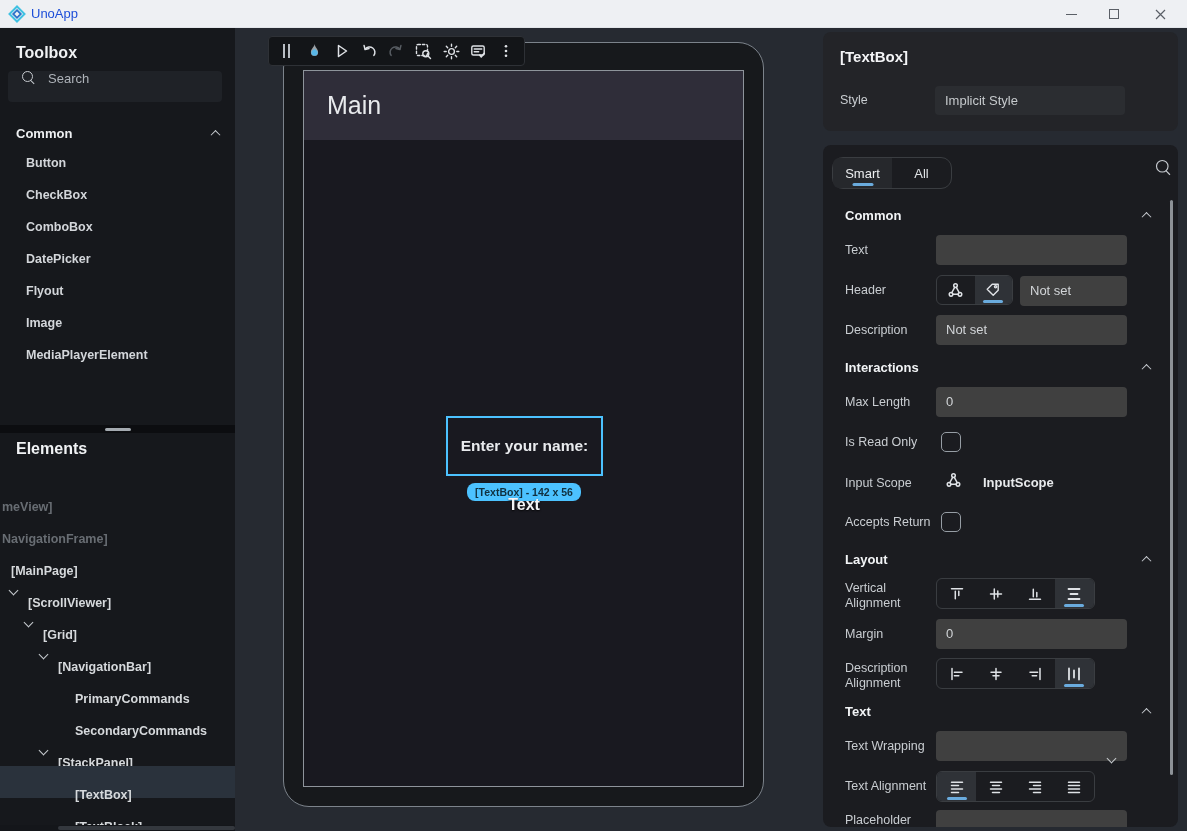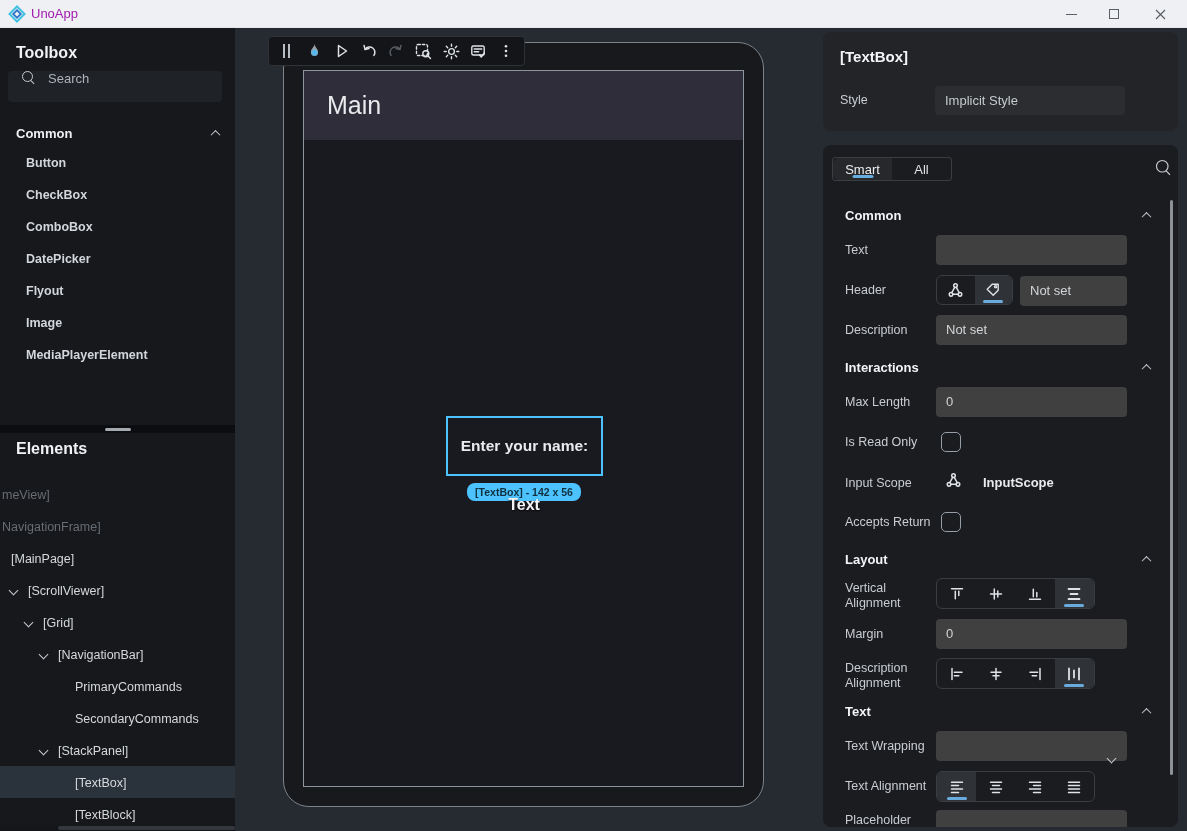--- a/index.html
+++ b/index.html
@@ -3,21 +3,21 @@
 <meta charset="utf-8">
 <style>
   * { margin:0; padding:0; box-sizing:border-box; }
   html,body { width:1187px; height:831px; overflow:hidden; }
   body { font-family:"Liberation Sans","DejaVu Sans",sans-serif; background:#262a31; position:relative; }
   #app { position:absolute; inset:0; }
   .abs { position:absolute; }
 
   
   .titlebar { left:0; top:0; width:1187px; height:28px; background:#eef0f3; border-bottom:1px solid #e2e5e9; }
-  .titlebar-title { left:31px; top:0; height:28px; line-height:28px; font-size:13px; color:#a21caf; }
+  .titlebar-title { left:31px; top:0; height:28px; line-height:28px; font-size:13px; color:#1d4ed8; }
   .winbtn { top:0; width:34px; height:28px; display:flex; align-items:center; justify-content:center; }
   .wb-min i { display:block; width:11px; height:0; border-top:1px solid #5a5f66; }
   .wb-max i { display:block; width:10px; height:10px; border:1px solid #5a5f66; }
 
   
   .left-panel { left:0; top:28px; width:235px; height:803px; background:#16181c; }
   .panel-title { left:16px; font-size:16px; font-weight:700; color:#f0f2f4; }
   .search-box { left:8px; top:43px; width:214px; height:31px; background:#1f2227; border-radius:4px; display:flex; align-items:flex-start; }
   .search-box .ph { font-size:13px; color:#aeb3b9; margin-left:12px; }
   .mag { width:14px; height:14px; margin-left:14px; position:relative; flex:0 0 auto; }
@@ -30,21 +30,21 @@
   .chev-down { transform:rotate(-45deg); }
   .tb-list { left:0; top:119px; width:235px; }
   .tb-item { height:32px; line-height:32px; padding-left:26px; font-size:12.5px; font-weight:700; color:#d3d6da; }
   .splitter { left:0; top:397px; width:235px; height:8px; background:#0c0d10; display:flex; align-items:center; justify-content:center; }
   .splitter i { display:block; width:26px; height:3px; border-radius:2px; background:#a4aab0; }
   .el-title-pos { top:412px; }
   .tree-list { left:0; top:450px; width:235px; }
   .tree-row { position:relative; height:32px; line-height:32px; width:235px; }
   .tree-row.selected { background:#2a323c; }
   .tree-chev { position:absolute; top:13px; }
-  .tree-label { font-size:12.5px; font-weight:400; color:#d6d9dc; position:absolute; top:1px; white-space:nowrap; }
+  .tree-label { font-size:12.5px; font-weight:700; color:#d6d9dc; position:absolute; top:13px; white-space:nowrap; }
   .tree-label.dim { color:#686d73; }
   .hscroll { left:0; top:797px; width:235px; height:6px; background:#14161a; }
   .hscroll i { position:absolute; left:58px; top:1px; width:177px; height:4px; background:#34383e; border-radius:2px; }
 
   
   .device { left:283px; top:42px; width:481px; height:765px; background:#17191c; border:1.5px solid #7c838b; border-radius:26px; }
   .screen { left:303px; top:70px; width:441px; height:717px; background:#191920; border:1px solid #8e949b; }
   .appbar { left:304px; top:71px; width:439px; height:69px; background:#2f2d39; }
   .appbar-title { left:327px; top:71px; height:69px; line-height:69px; font-size:25px; color:#e8eaed; }
   .sel-textbox { left:446px; top:416px; width:157px; height:60px; border:2px solid var(--accent); display:flex; align-items:center; justify-content:center; }
@@ -61,21 +61,21 @@
   .grip i { width:2px; height:14px; background:#b9bec4; display:block; }
 
   
   .card1 { left:823px; top:32px; width:355px; height:99px; background:#232428; border-radius:8px; }
   .card1-title { left:840px; top:48px; font-size:15px; font-weight:700; color:#f4f5f7; }
   .card1-label { left:840px; top:93px; font-size:12.5px; color:#c9cdd1; }
   .card1-input { left:935px; top:86px; width:190px; height:29px; background:#2b2d31; border-radius:4px; line-height:29px; padding-left:10px; font-size:13px; color:#c6cacd; }
 
   .card2 { left:823px; top:145px; width:355px; height:682px; background:#1b1c20; border-radius:8px; overflow:hidden; }
   .card2 .rl { position:absolute; }
-  .tabs { left:9px; top:12px; width:120px; height:24px; border:1px solid #3a3d41; border-radius:3px; display:flex; }
+  .tabs { left:9px; top:12px; width:120px; height:32px; border:1px solid #3a3d41; border-radius:11px; display:flex; }
   .tab { flex:1; display:flex; align-items:center; justify-content:center; font-size:13px; color:#dfe2e5; position:relative; }
   .tab.active { background:#26282c; border-radius:6px 0 0 6px; color:#eceef0; }
   .tab.active .tab-underline { position:absolute; bottom:2px; left:50%; transform:translateX(-50%); width:21px; height:3px; border-radius:2px; background:var(--underline); }
   .p-search { left:320px; top:16px; }
   .sec-title { left:22px; font-size:13px; font-weight:700; color:#f2f4f6; }
   .sec-chev { left:320px; }
   .flabel { left:22px; font-size:12.5px; color:#c9cdd1; }
   .finput { left:113px; width:191px; height:30px; background:#404040; border-radius:4px; line-height:30px; padding-left:10px; font-size:13px; color:#d2d5d8; }
   .finput.small { left:197px; width:107px; }
   .checkbox { left:118px; width:20px; height:20px; border:1.6px solid #969da4; border-radius:5px; }

